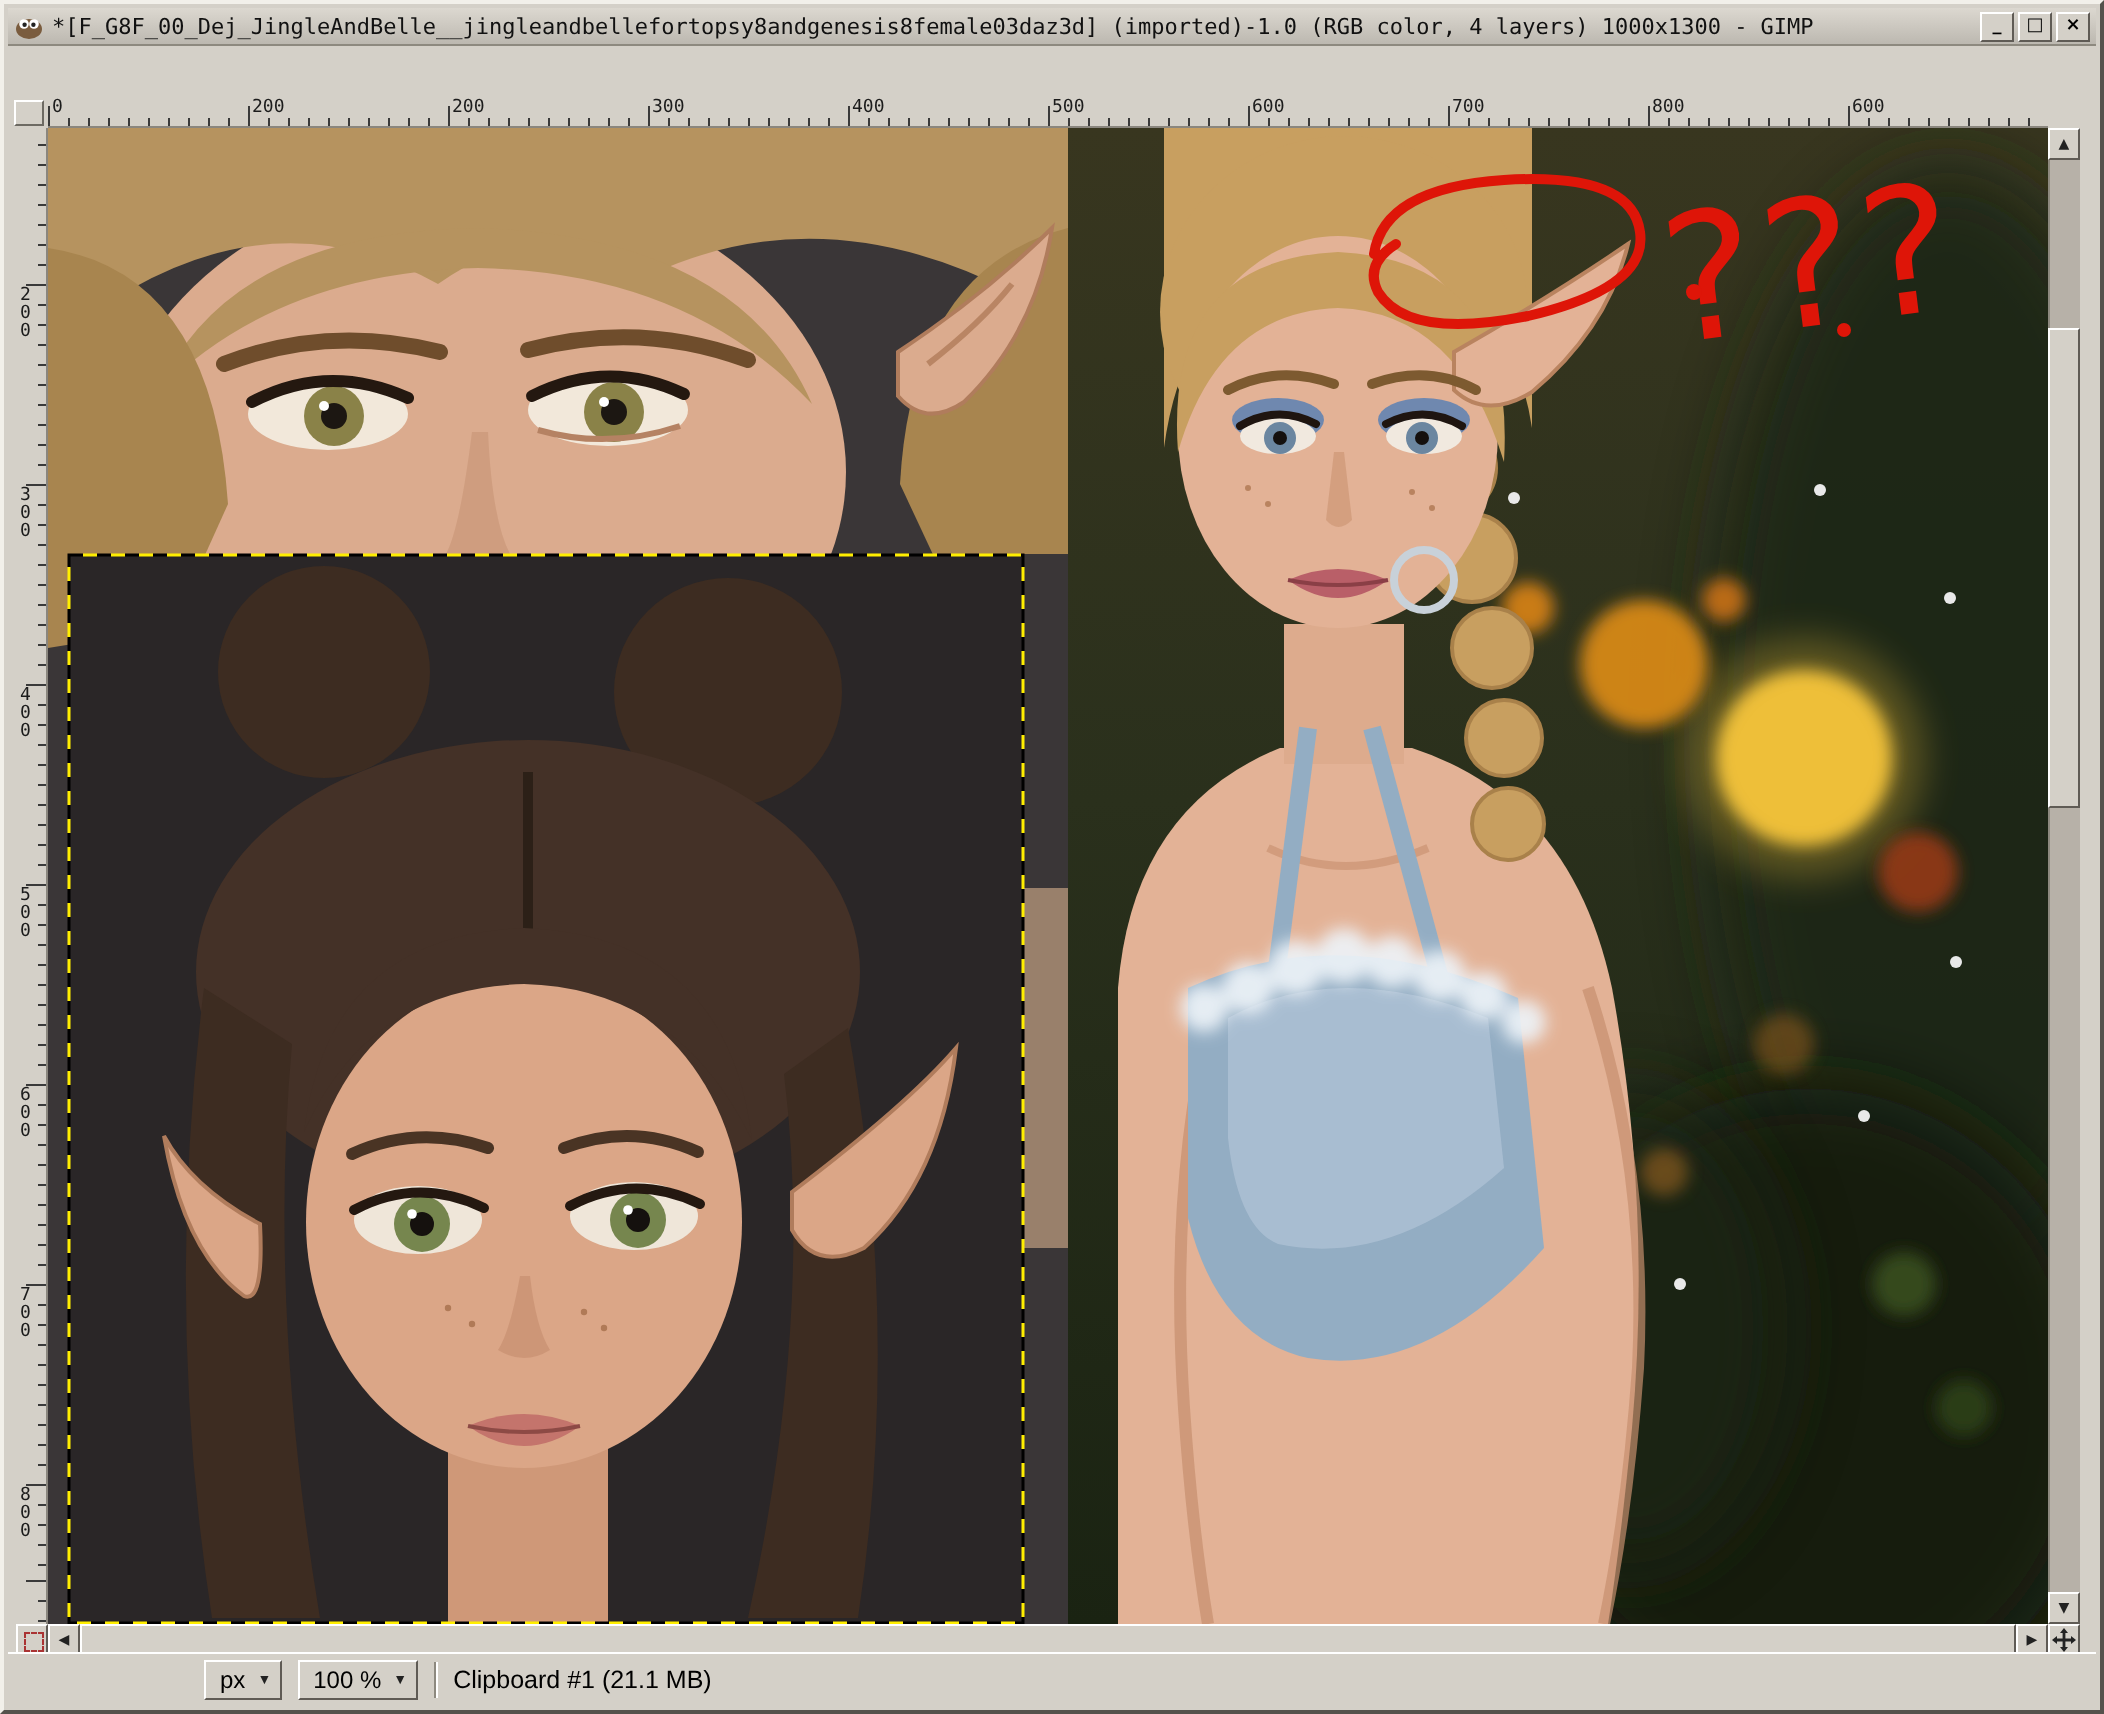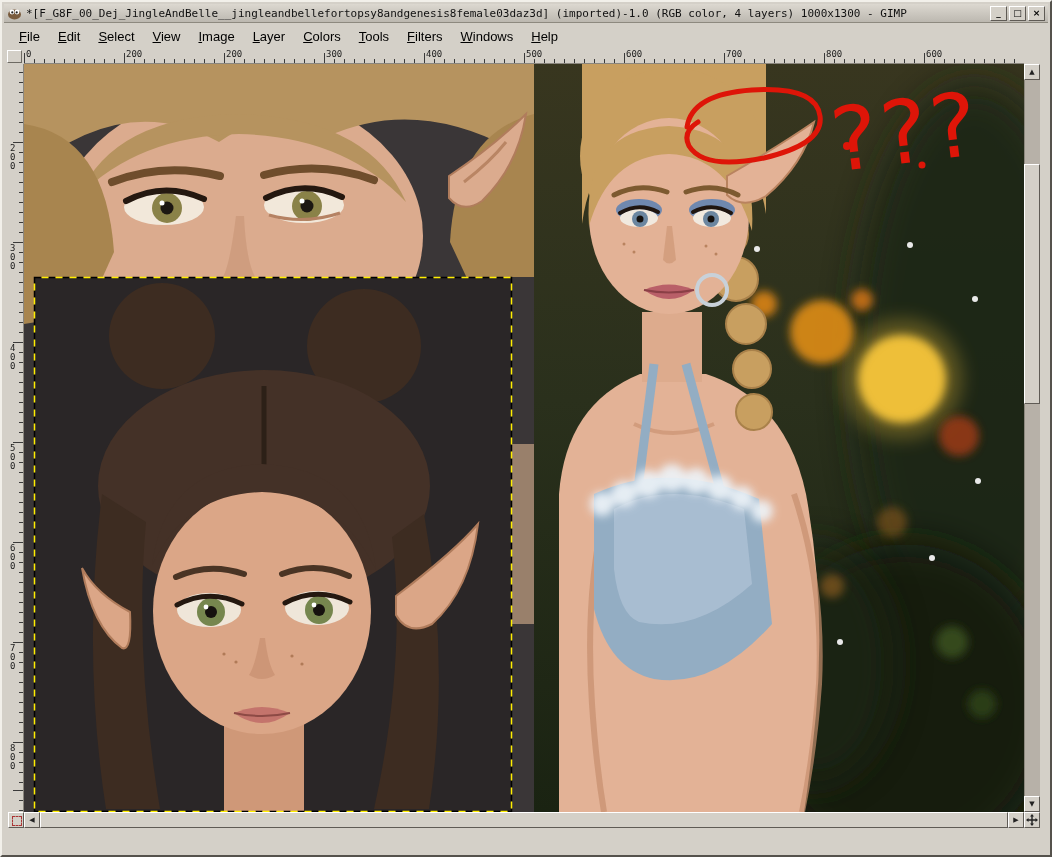--- a/index.html
+++ b/index.html
@@ -160,33 +160,20 @@
       </svg>
     </span>
     <span class="title-text">*[F_G8F_00_Dej_JingleAndBelle__jingleandbellefortopsy8andgenesis8female03daz3d] (imported)-1.0 (RGB color, 4 layers) 1000x1300 - GIMP</span>
     <span class="win-btns">
       <span class="wbtn">_</span>
       <span class="wbtn">□</span>
       <span class="wbtn">×</span>
     </span>
   </div>
 
-  <div class="menubar">
-    <span class="menu-item">File</span>
-    <span class="menu-item">Edit</span>
-    <span class="menu-item">Select</span>
-    <span class="menu-item">View</span>
-    <span class="menu-item">Image</span>
-    <span class="menu-item">Layer</span>
-    <span class="menu-item">Colors</span>
-    <span class="menu-item">Tools</span>
-    <span class="menu-item">Filters</span>
-    <span class="menu-item">Windows</span>
-    <span class="menu-item">Help</span>
-  </div>
 
   <div class="work-area">
 
     <div class="corner-tl"></div>
 
     <div class="hruler">
       <span class="hrl" style="left:2px">0</span>
       <span class="hrl" style="left:102px">200</span>
       <span class="hrl" style="left:202px">200</span>
       <span class="hrl" style="left:302px">300</span>
@@ -429,14 +416,26 @@
     <div class="qmask"></div>
 
     <div class="nav-btn">
       <svg width="12" height="12" viewBox="0 0 12 12">
         <path d="M6,0 L8,2.5 H4 Z M6,12 L4,9.5 H8 Z M0,6 L2.5,4 V8 Z M12,6 L9.5,8 V4 Z" fill="#222"></path>
         <path d="M6,2 V10 M2,6 H10" stroke="#222" stroke-width="1.4"></path>
       </svg>
     </div>
   </div>
 
+  <div class="statusbar">
+    <div class="combo">
+      <span>px</span>
+      <span class="arr">▼</span>
+    </div>
+    <div class="combo">
+      <span>100 %</span>
+      <span class="arr">▼</span>
+    </div>
+    <div class="sb-sep"></div>
+    <div class="status-msg">Clipboard #1 (21.1 MB)</div>
+  </div>
 
 </div>
 
 </body></html>

